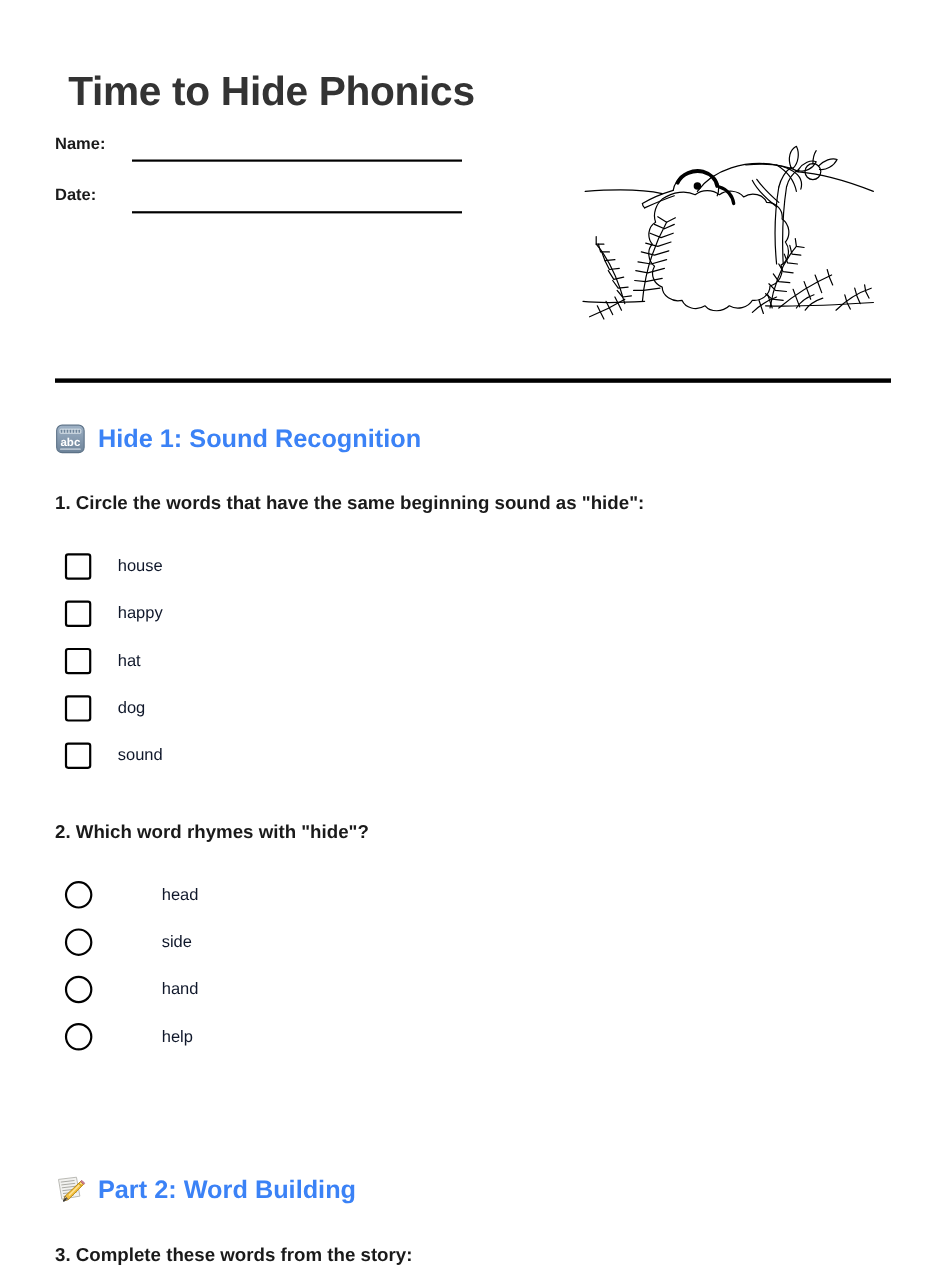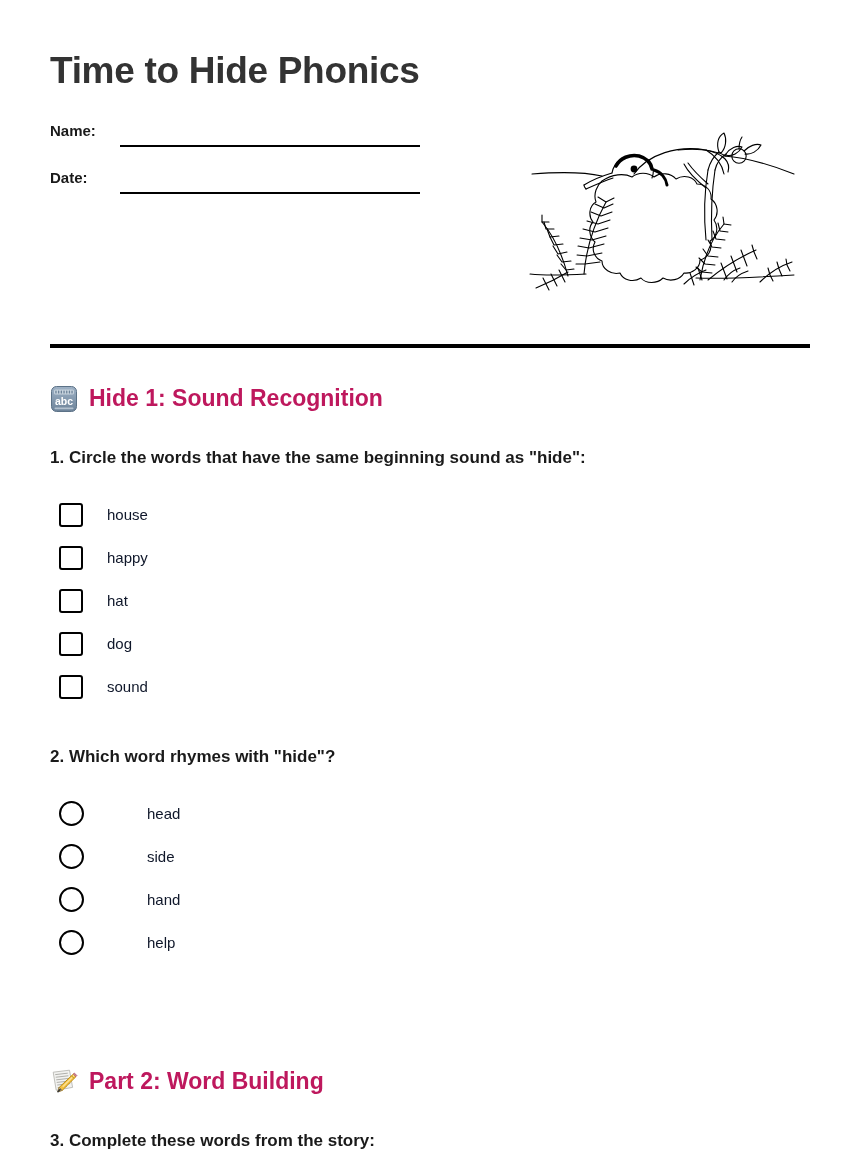--- a/index.html
+++ b/index.html
@@ -20,21 +20,21 @@
     background: #ffffff;
     overflow: hidden;
     box-sizing: border-box;
   }
 
   
   .worksheet-title {
     position: absolute;
     left: 50px;
     top: 50px;
-    margin: 0;
+    margin: 12px;
     font-size: 37px;
     font-weight: bold;
     letter-spacing: -0.3px;
     color: #333333;
     line-height: 1.15;
     white-space: nowrap;
   }
 
   
   .meta-block {
@@ -95,21 +95,21 @@
     left: 50px;
     width: 770px;
   }
   .section-heading {
     display: flex;
     align-items: center;
     gap: 11px;
     margin: 0 0 0 0;
     font-size: 23px;
     font-weight: bold;
-    color: #be185d;
+    color: #3b82f6;
     line-height: 1.2;
     white-space: nowrap;
   }
   .section-heading .heading-text { display: inline-block; }
 
   
   .emoji-icon {
     flex: 0 0 auto;
     width: 28px;
     height: 28px;

